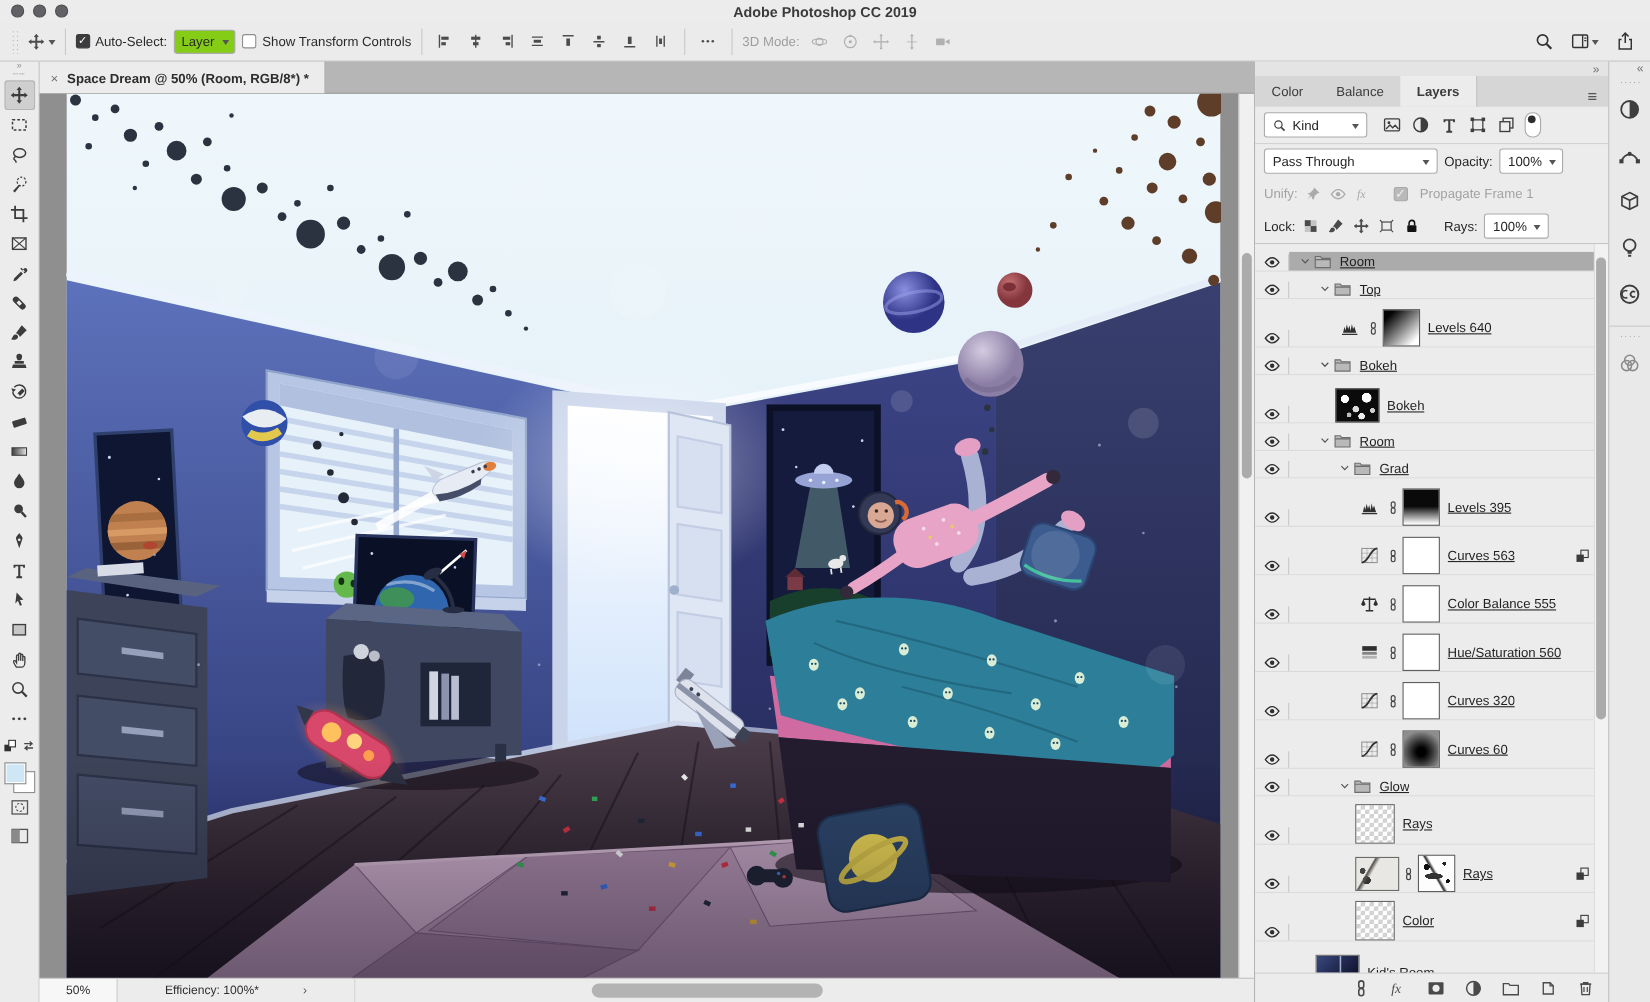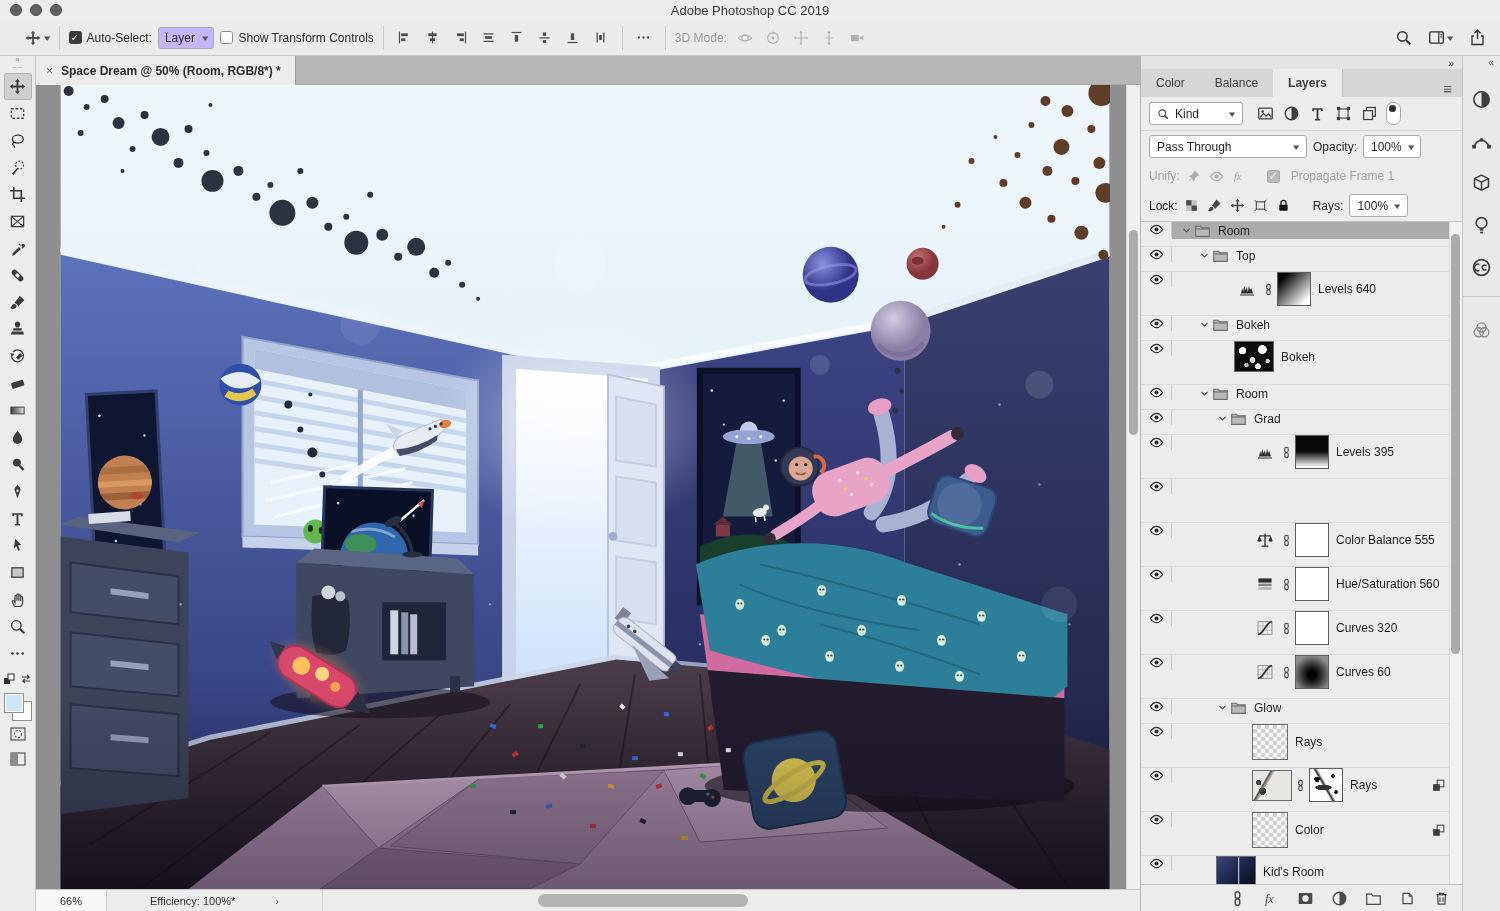--- a/index.html
+++ b/index.html
@@ -1,34 +1,34 @@
 <!DOCTYPE html>
 <html><head>
 <meta charset="utf-8">
 <style>
   html,body{margin:0;padding:0;width:1500px;height:911px;overflow:hidden;
     font-family:"Liberation Sans",sans-serif;background:#8f8f8f;user-select:none;cursor:default;}
   .abs{position:absolute;}
   
   #titlebar{left:0;top:0;width:1500px;height:20px;background:#ececec;border-bottom:1px solid #c6c6c6;
-    display:flex;align-items:center;justify-content:center;font-size:13px;font-weight:normal;color:#3a3a3a;}
+    display:flex;align-items:center;justify-content:center;font-size:13px;font-weight:bold;color:#3a3a3a;}
   .lights{position:absolute;left:10px;top:4px;display:flex;gap:8px;}
   .light{width:12px;height:12px;border-radius:50%;background:#626266;border:1px solid #4c4c50;box-sizing:border-box;}
   
   #optionsbar{left:0;top:20px;width:1500px;height:36px;background:#ebebeb;border-bottom:1px solid #c9c9c9;
     display:flex;align-items:center;font-size:12px;color:#2a2a2a;padding-left:6px;box-sizing:border-box;}
   .grip{width:7px;height:22px;margin:0 4px;background-image:radial-gradient(circle 1px,#9a9a9a 55%,transparent 60%);
     background-size:4px 4px;}
   .osep{width:1px;height:24px;background:#c9c9c9;margin:0 9px;}
   .obtn{display:flex;align-items:center;justify-content:center;width:24px;height:24px;color:#4c4c4c;}
   .obtn.dis{color:#b0b0b0;}
   .chk{width:13px;height:13px;border:1px solid #8f8f8f;border-radius:2.5px;background:#fff;display:inline-flex;
     align-items:center;justify-content:center;margin-right:5px;box-sizing:border-box;}
   .chk.on{background:#3c3c3e;border-color:#3c3c3e;color:#fff;font-size:10px;line-height:1;}
-  .selbox{display:inline-flex;align-items:center;background:#c4b5fd;border:1px solid #ababab;border-radius:3px;
+  .selbox{display:inline-flex;align-items:center;background:#84cc16;border:1px solid #ababab;border-radius:3px;
     height:20px;padding:0 6px;margin:0 6px;gap:8px;}
   .caret{font-size:9px;color:#555;transform:scaleX(1.4);}
   .dim{color:#9e9e9e;}
   #bar-right{margin-left:auto;display:flex;align-items:center;gap:16px;padding-right:14px;color:#333;}
   
   #tools{left:0;top:56px;width:36px;height:855px;background:#ececec;border-right:1px solid #c9c9c9;box-sizing:border-box;
     display:flex;flex-direction:column;align-items:center;}
   #tools .hdr{height:17px;width:100%;display:flex;flex-direction:column;align-items:center;color:#8a8a8a;font-size:8px;line-height:8px;}
   .tool{width:28px;height:27px;display:flex;align-items:center;justify-content:center;color:#3c3c3c;border-radius:3px;}
   .tool.sel{background:#cfcfcf;box-shadow:inset 0 0 0 1px #b5b5b5;}
@@ -68,23 +68,23 @@
   #ftoggle::after{content:"";position:absolute;left:2px;top:2px;width:7px;height:7px;border-radius:50%;background:#2d2d2d;}
   #blendrow{height:31px;}
   .valbox{display:flex;align-items:center;gap:7px;background:#fff;border:1px solid #ababab;border-radius:3px;height:21px;padding:0 7px;}
   #unifyrow{height:28px;color:#a3a3a3;}
   #unifyrow .ficon{color:#ababab;}
   .chk.gdis{background:#b9b9b9;border-color:#a8a8a8;color:#ececec;}
   #lockrow{height:31px;border-bottom:1px solid #c2c2c2;}
   #layerslist{flex:1;position:relative;overflow:hidden;border-bottom:1px solid #c4c4c4;background:#ececec;}
   #pscrolltrack{position:absolute;right:0;top:0;width:13px;height:100%;background:#f2f2f2;border-left:1px solid #ddd;box-sizing:border-box;}
   #pscrollthumb{position:absolute;right:2px;top:12px;width:9px;height:420px;background:#ababab;border-radius:5px;}
-  .lrow{display:flex;align-items:flex-start;border-bottom:1px solid #dadada;background:#ececec;}
+  .lrow{display:flex;align-items:flex-end;border-bottom:1px solid #dadada;background:#ececec;text-decoration:underline;}
   .lrow.group{height:24px;}
-  .lrow.layer{height:43px;gap:20px;}
+  .lrow.layer{height:43px;}
   .eyecell{width:30px;display:flex;align-items:center;justify-content:center;border-right:1px solid #c9c9c9;color:#2f2f2f;flex:none;}
   .lmain{flex:1;display:flex;align-items:center;min-width:0;padding-right:2px;}
   .lrow.sel .lmain{background:#ababab;}
   .lname{margin-left:7px;white-space:nowrap;overflow:hidden;color:#1f1f1f;}
   .lcaret{width:16px;display:flex;justify-content:center;color:#555;}
   .adjicon{width:26px;display:flex;justify-content:center;color:#2f2f2f;}
   .chainic{width:15px;display:flex;justify-content:center;color:#444;margin:0 1px;}
   .maskth{width:34px;height:34px;border:1px solid #5e5e5e;box-sizing:border-box;background:#fff;flex:none;}
   .thumb{width:40px;height:31px;border:1px solid #6a6a6a;box-sizing:border-box;flex:none;}
   .thumb.sq{width:36px;height:36px;}
@@ -934,21 +934,21 @@
         <rect x="0" y="605" width="1050" height="200" fill="url(#vign)"></rect>
       </svg>
     </div>
     <div id="vscroll">
       <div id="vthumb"></div>
     </div>
   </div>
 
   <div id="statusrow">
     <div id="zoombox">
-      <span>66%</span>
+      <span>50%</span>
     </div>
     <div id="effbox">
       <span>Efficiency: 100%*</span>
       <span style="color:#555;">›</span>
     </div>
     <div id="hscroll">
       <div id="hthumb"></div>
     </div>
   </div>
 </div>
@@ -1261,20 +1261,43 @@
             <span class="lname">Levels 395</span>
           </div>
         </div>
         <div class="lrow layer ">
           <div class="eyecell">
             <svg class="ic" width="15" height="15" viewBox="0 0 18 18">
               <path d="M1.6 9C4.2 5.4 6.8 4 9 4s4.8 1.4 7.4 5C13.8 12.6 11.2 14 9 14S4.2 12.6 1.6 9Z" fill="none" stroke="currentColor" stroke-width="1.5"></path>
               <circle cx="9" cy="9" r="2.4" fill="currentColor"></circle>
             </svg>
           </div>
+          <div class="lmain" style="padding-left:60px">
+            <span class="adjicon">
+              <svg class="ic" width="18" height="18" viewBox="0 0 18 18">
+                <rect x="2" y="2.6" width="14" height="12.8" fill="none" stroke="currentColor" opacity=".45"></rect>
+                <path d="M6.7 2.6v12.8M11.3 2.6v12.8M2 6.9h14M2 11.2h14" stroke="currentColor" stroke-width=".6" opacity=".35" fill="none"></path>
+                <path d="M2 15.4C8 15.4 10 2.6 16 2.6" fill="none" stroke="currentColor" stroke-width="1.6"></path>
+              </svg>
+            </span>
+            <span class="chainic">
+              <svg class="ic" width="13" height="13" viewBox="0 0 18 18">
+                <rect x="6.6" y="1.8" width="4.8" height="7" rx="2.4" fill="none" stroke="currentColor" stroke-width="1.5"></rect>
+                <rect x="6.6" y="9.2" width="4.8" height="7" rx="2.4" fill="none" stroke="currentColor" stroke-width="1.5"></rect>
+              </svg>
+            </span>
+            <span class="maskth m-white"></span>
+            <span class="lname">Curves 563</span>
+            <span class="badge">
+              <svg class="ic" width="15" height="15" viewBox="0 0 18 18">
+                <rect x="7.4" y="2.6" width="8" height="8" fill="none" stroke="currentColor" stroke-width="1.2"></rect>
+                <rect x="2.6" y="7.4" width="8" height="8" fill="currentColor"></rect>
+              </svg>
+            </span>
+          </div>
         </div>
         <div class="lrow layer ">
           <div class="eyecell">
             <svg class="ic" width="15" height="15" viewBox="0 0 18 18">
               <path d="M1.6 9C4.2 5.4 6.8 4 9 4s4.8 1.4 7.4 5C13.8 12.6 11.2 14 9 14S4.2 12.6 1.6 9Z" fill="none" stroke="currentColor" stroke-width="1.5"></path>
               <circle cx="9" cy="9" r="2.4" fill="currentColor"></circle>
             </svg>
           </div>
           <div class="lmain" style="padding-left:60px">
             <span class="adjicon">

